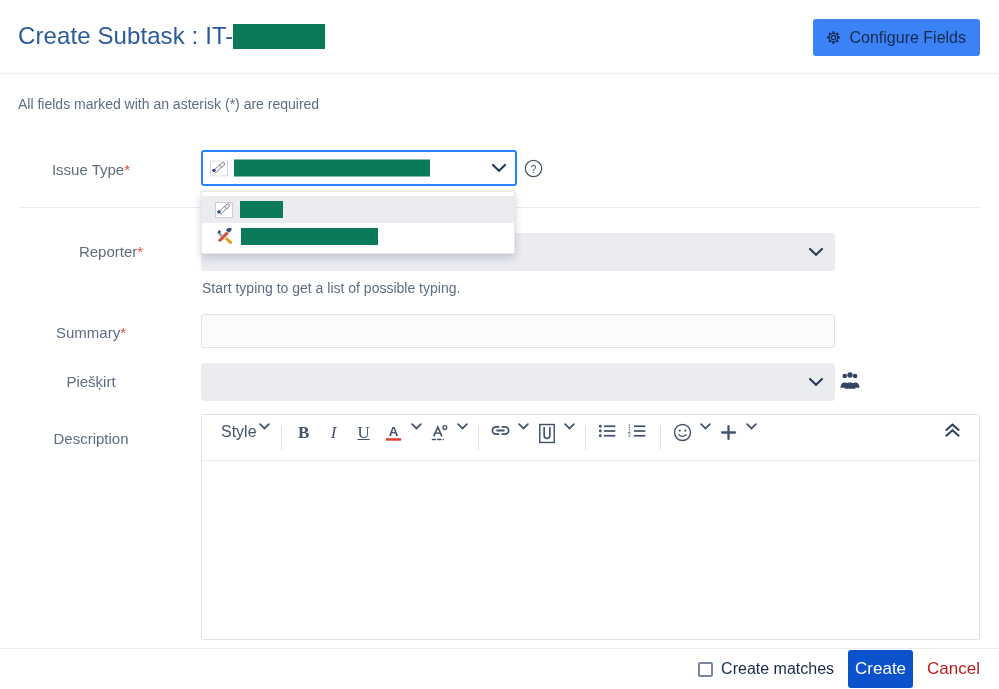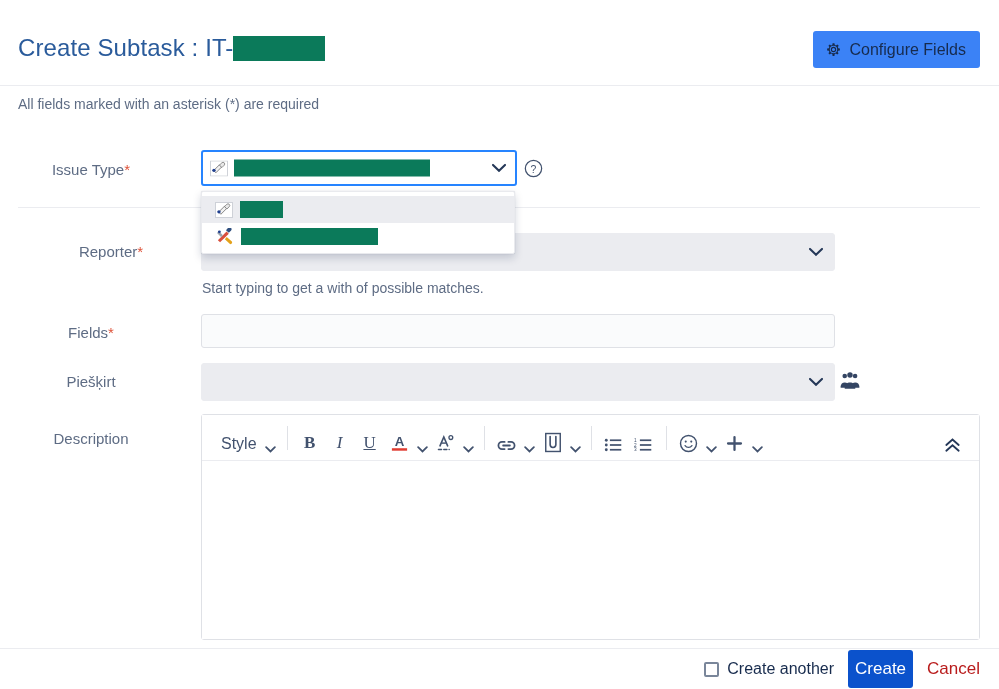--- a/index.html
+++ b/index.html
@@ -13,21 +13,21 @@
     position: relative;
     overflow: hidden;
     font-family: "Liberation Sans", sans-serif;
     color: #172b4d;
     -webkit-font-smoothing: antialiased;
   }
 
   
   #header {
     position: absolute;
-    left: 0; top: 12px;
+    left: 0; top: 0;
     width: 999px; height: 74px;
     border-bottom: 1px solid #ebecf0;
     box-sizing: border-box;
   }
   #page-title {
     position: absolute;
     left: 18px; top: 22px;
     font-size: 24px;
     font-weight: 400;
     color: #2a5b9b;
@@ -232,23 +232,23 @@
     display: flex;
     align-items: center;
     padding: 0 8px;
     background: #ffffff;
     box-sizing: border-box;
   }
   .tb-btn {
     height: 30px;
     min-width: 30px;
     display: flex;
-    align-items: flex-end;
+    align-items: flex-start;
     justify-content: center;
-    gap: 8px;
+    gap: 2px;
     border-radius: 3px;
     color: #42526e;
     cursor: pointer;
     padding: 0 4px;
     box-sizing: border-box;
   }
   .tb-style-label {
     font-size: 16px;
     color: #42526e;
     padding-left: 7px;
@@ -405,23 +405,23 @@
 <div class="sep-line" style="top:207px;"></div>
 
 <div class="field-label" style="top:243px;margin-left:20px;"><span>Reporter</span><span class="req">*</span></div>
 <div id="reporter-select" class="grey-select">
   <span class="chev">
     <svg width="14" height="9" viewBox="0 0 14 9">
         <path d="M1 1.4 L7 7.2 L13 1.4" fill="none" stroke="#253858" stroke-width="2.1" stroke-linecap="round"></path>
       </svg>
   </span>
 </div>
-<div id="reporter-hint">Start typing to get a with of possible matches.</div>
-
-<div class="field-label" style="top:324px;"><span>Fields</span><span class="req">*</span></div>
+<div id="reporter-hint">Start typing to get a list of possible typing.</div>
+
+<div class="field-label" style="top:324px;"><span>Summary</span><span class="req">*</span></div>
 <input id="summary-input" class="white-input" type="text" value="" placeholder="" style="">
 
 <div class="field-label" style="top:373px;"><span>Piešķirt</span></div>
 <div id="assignee-select" class="grey-select">
   <span class="chev">
     <svg width="14" height="9" viewBox="0 0 14 9">
         <path d="M1 1.4 L7 7.2 L13 1.4" fill="none" stroke="#253858" stroke-width="2.1" stroke-linecap="round"></path>
       </svg>
   </span>
 </div>
@@ -598,17 +598,17 @@
     </div>
   </div>
 
   <div id="editor-body"></div>
 </div>
 
 <div id="footer-line"></div>
 <div id="footer">
   <div id="create-another-wrap">
     <span id="create-another-box"></span>
-    <span id="create-another-label">Create another</span>
+    <span id="create-another-label">Create matches</span>
   </div>
   <button id="create-button">Create</button>
   <a id="cancel-link">Cancel</a>
 </div>
 
 </body></html>

